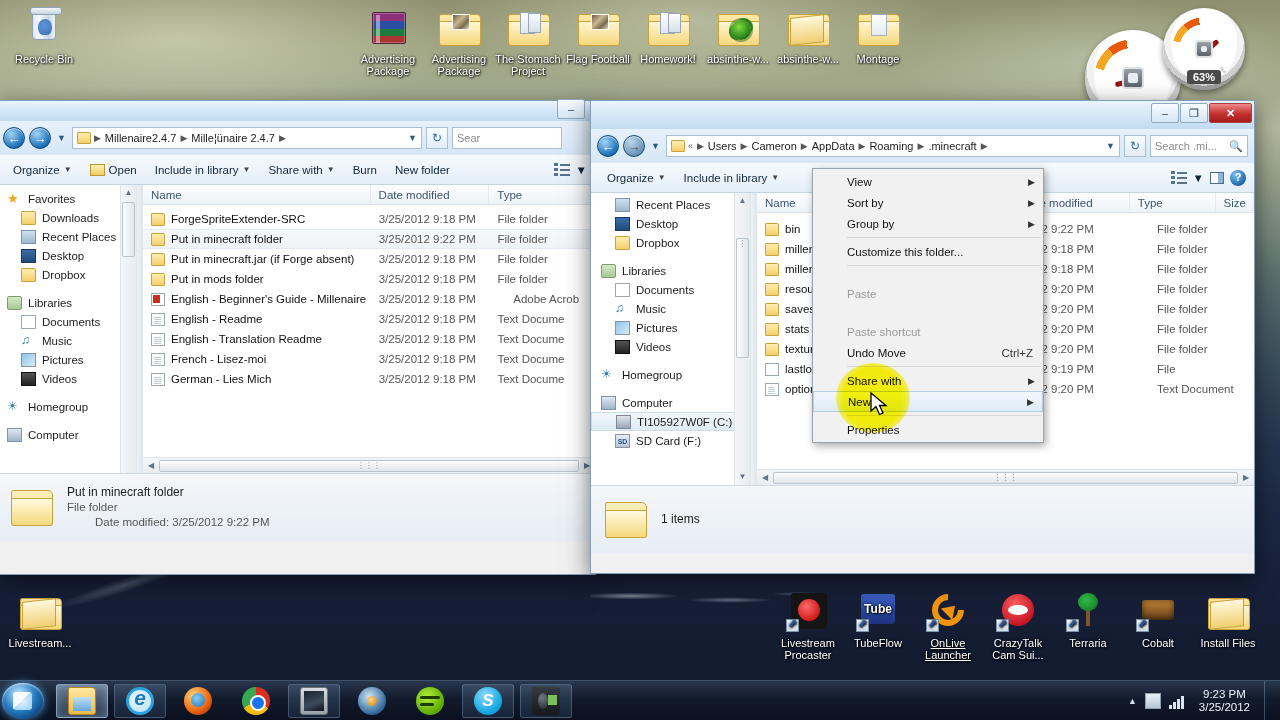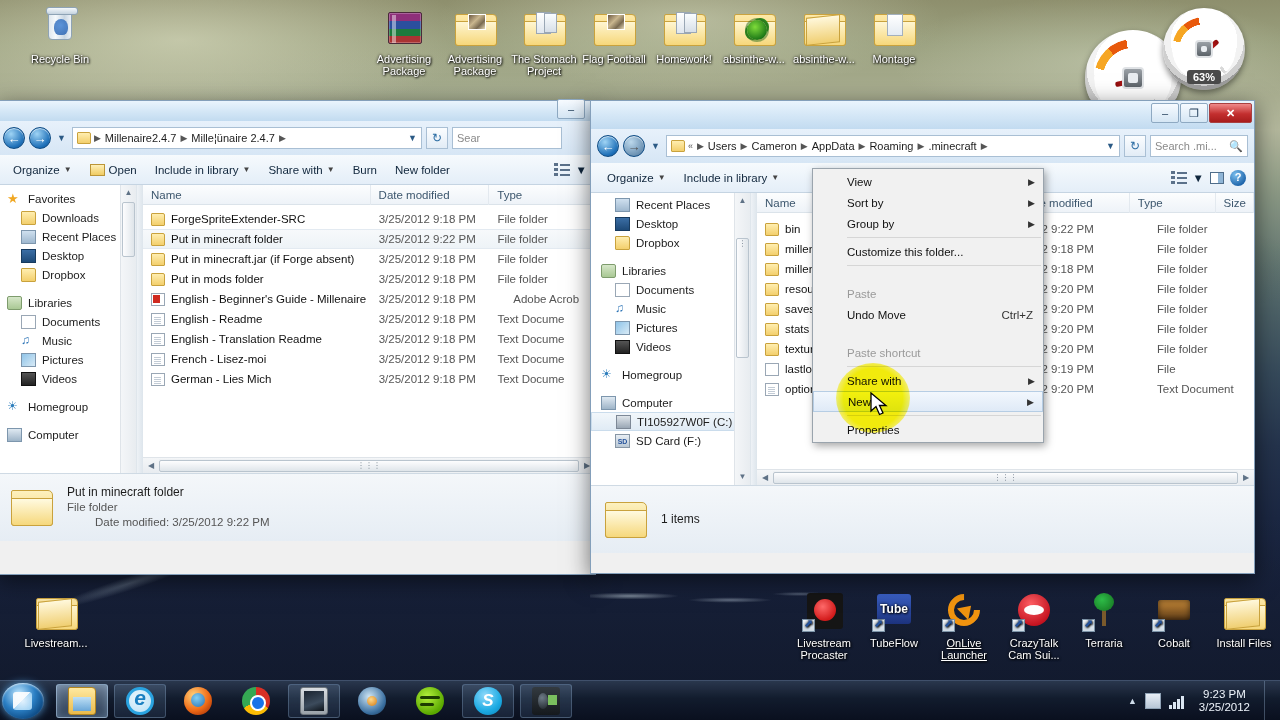--- a/index.html
+++ b/index.html
@@ -45,21 +45,20 @@
     position:absolute; left:10px; top:560px; width:200px; height:70px;
     background:radial-gradient(ellipse 110px 10px at 120px 30px, rgba(185,205,220,.30), rgba(0,0,0,0) 70%);
     transform:rotate(-18deg);
   }
 
   
   .dicon{
     position:absolute; width:72px; text-align:center; cursor:default;
     color:#fff; font-size:11px; line-height:12px;
     text-shadow:0 0 3px rgba(0,0,0,.95), 1px 1px 2px rgba(0,0,0,.9);
-    margin-left:16px;
   }
   .dicon .ico{ width:48px; height:44px; margin:0 auto 3px; position:relative; }
   .dicon .lbl{ display:block; word-wrap:break-word; }
 
   
   .folder{ position:absolute; left:4px; top:6px; width:40px; height:32px; }
   .folder:before{ 
     content:""; position:absolute; left:0; top:2px; width:40px; height:30px;
     background:linear-gradient(180deg,#fde9a8,#f4cf67);
     border:1px solid #caa33f; border-radius:2px 4px 3px 3px;
@@ -1068,26 +1067,26 @@
     <span class="arr">▶</span>
   </div>
   <div class="divider"></div>
   <div class="mi">
     <span>Customize this folder...</span>
   </div>
   <div class="divider"></div>
   <div class="mi disabled">
     <span>Paste</span>
   </div>
+  <div class="mi disabled">
+    <span>Paste shortcut</span>
+  </div>
   <div class="mi">
     <span>Undo Move</span>
     <span class="acc">Ctrl+Z</span>
-  </div>
-  <div class="mi disabled">
-    <span>Paste shortcut</span>
   </div>
   <div class="divider"></div>
   <div class="mi">
     <span>Share with</span>
     <span class="arr">▶</span>
   </div>
   <div class="mi sel">
     <span>New</span>
     <span class="arr">▶</span>
   </div>

